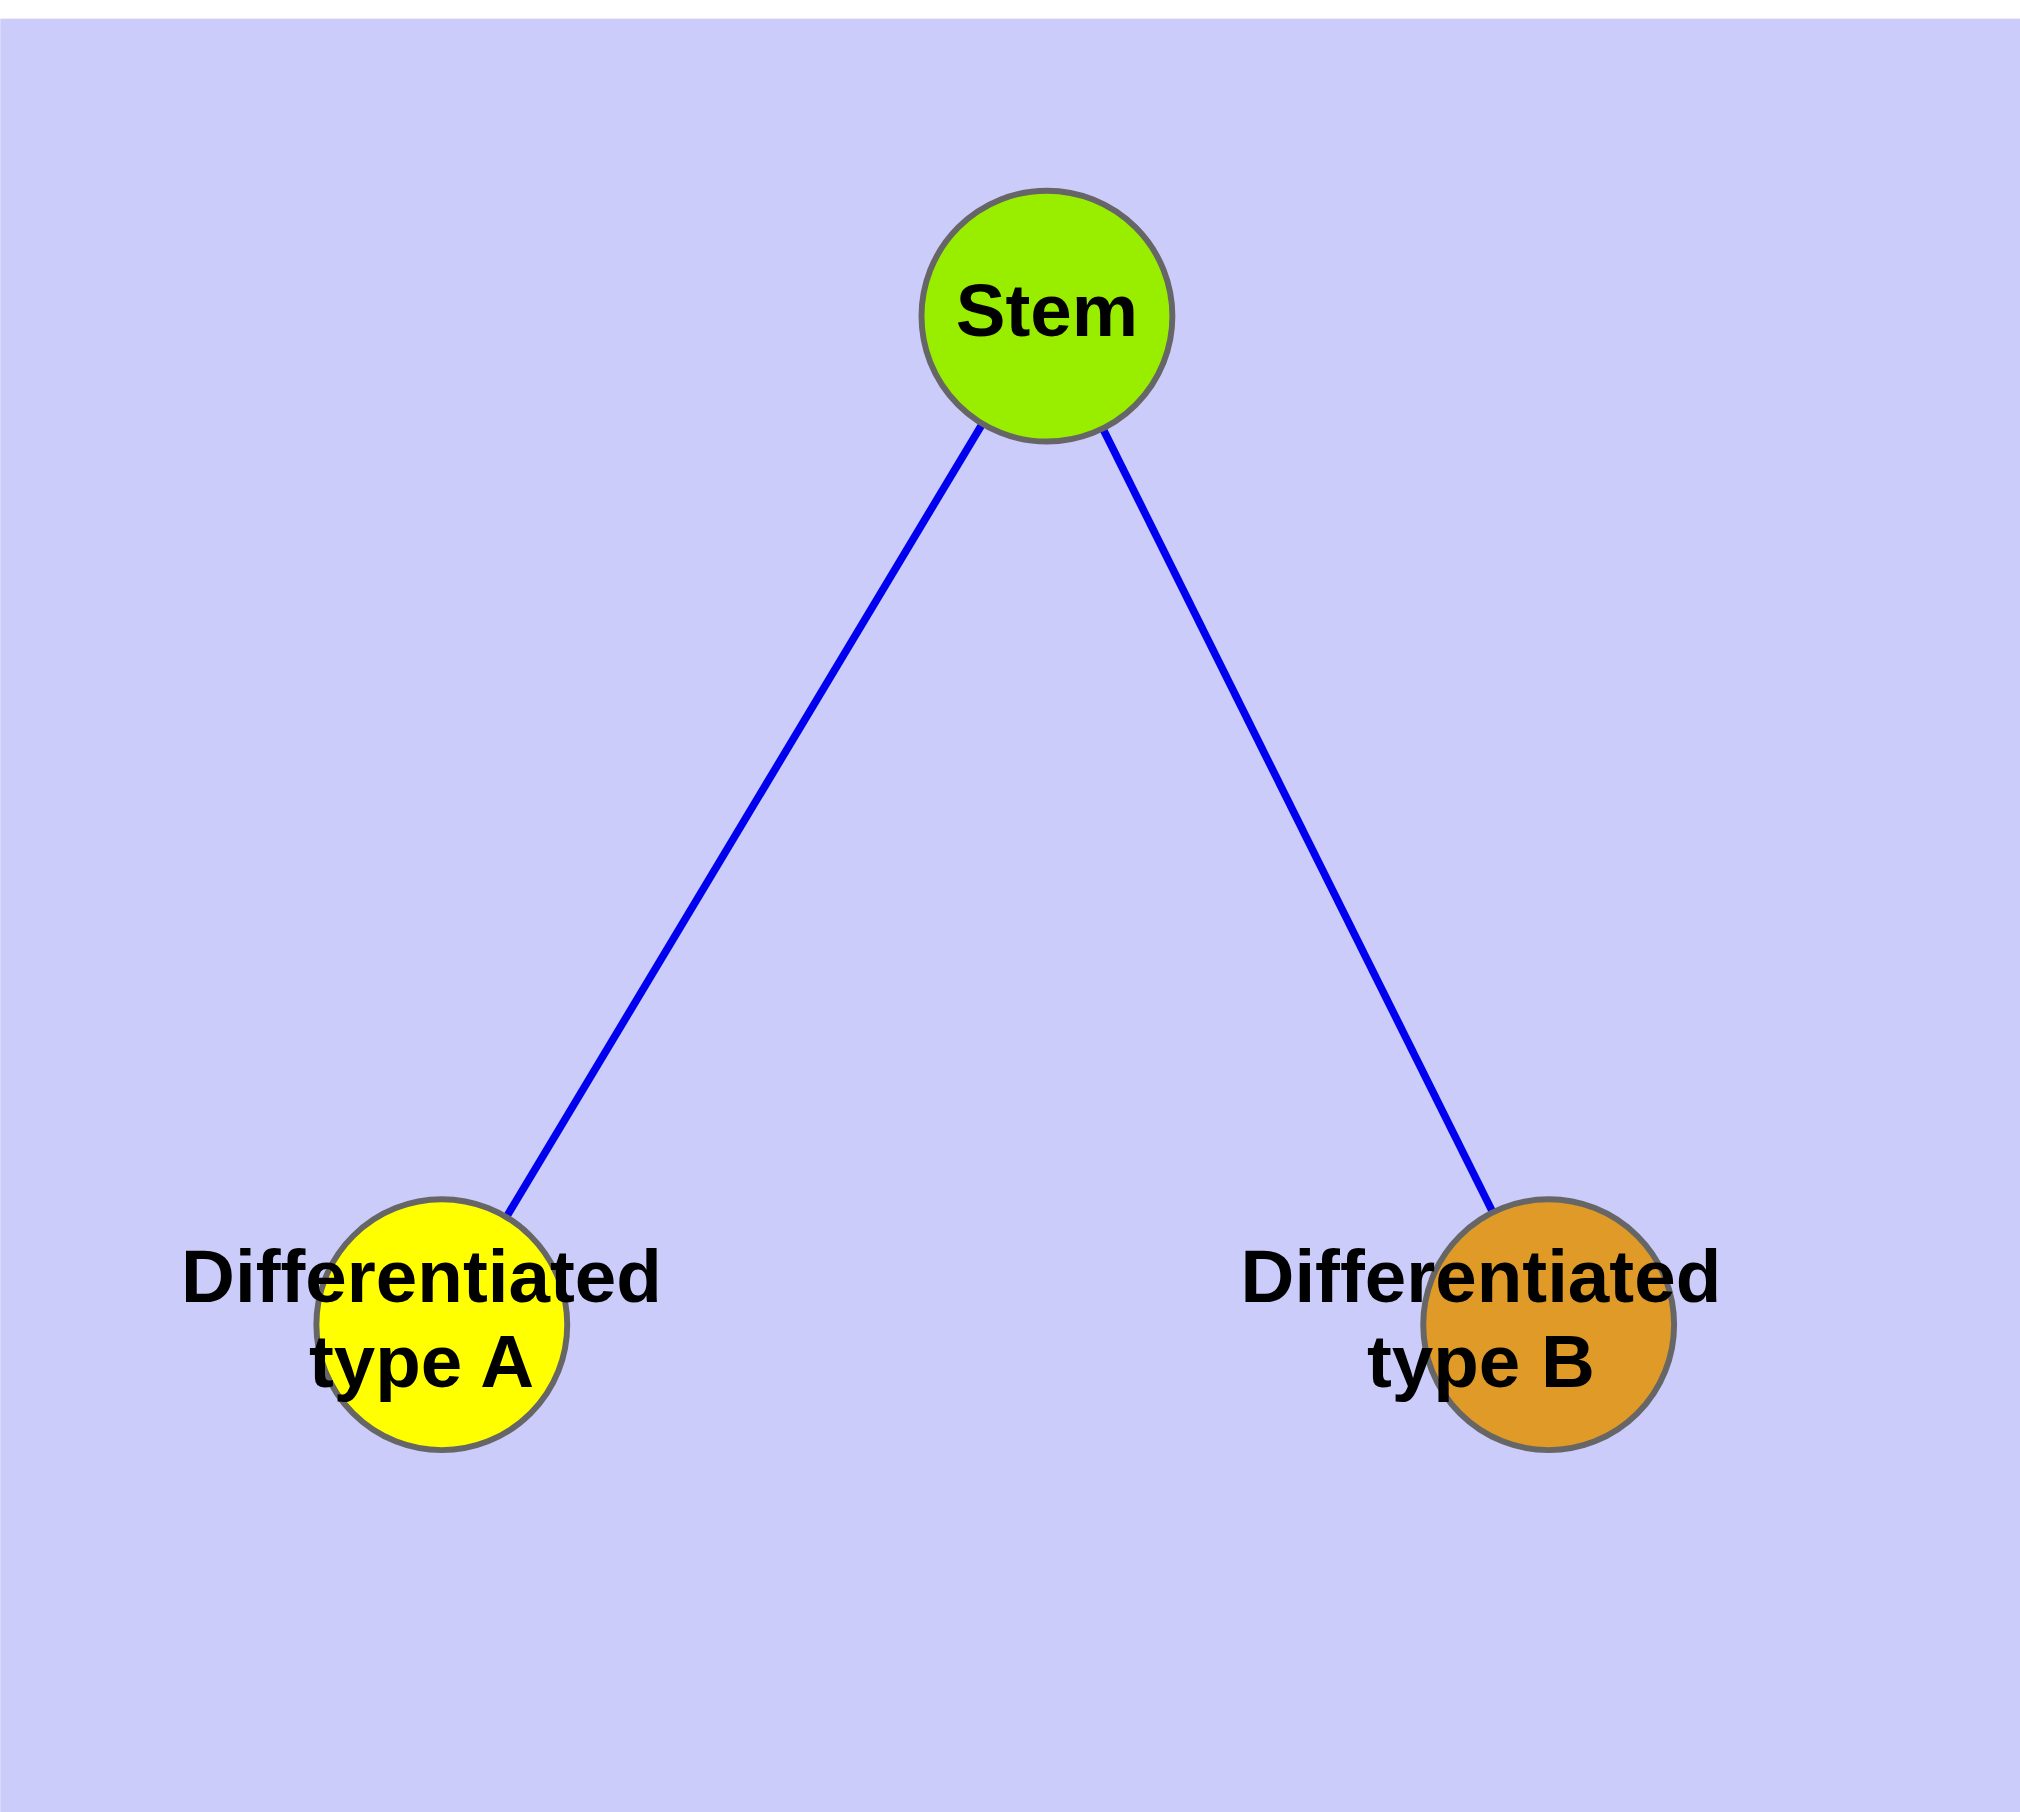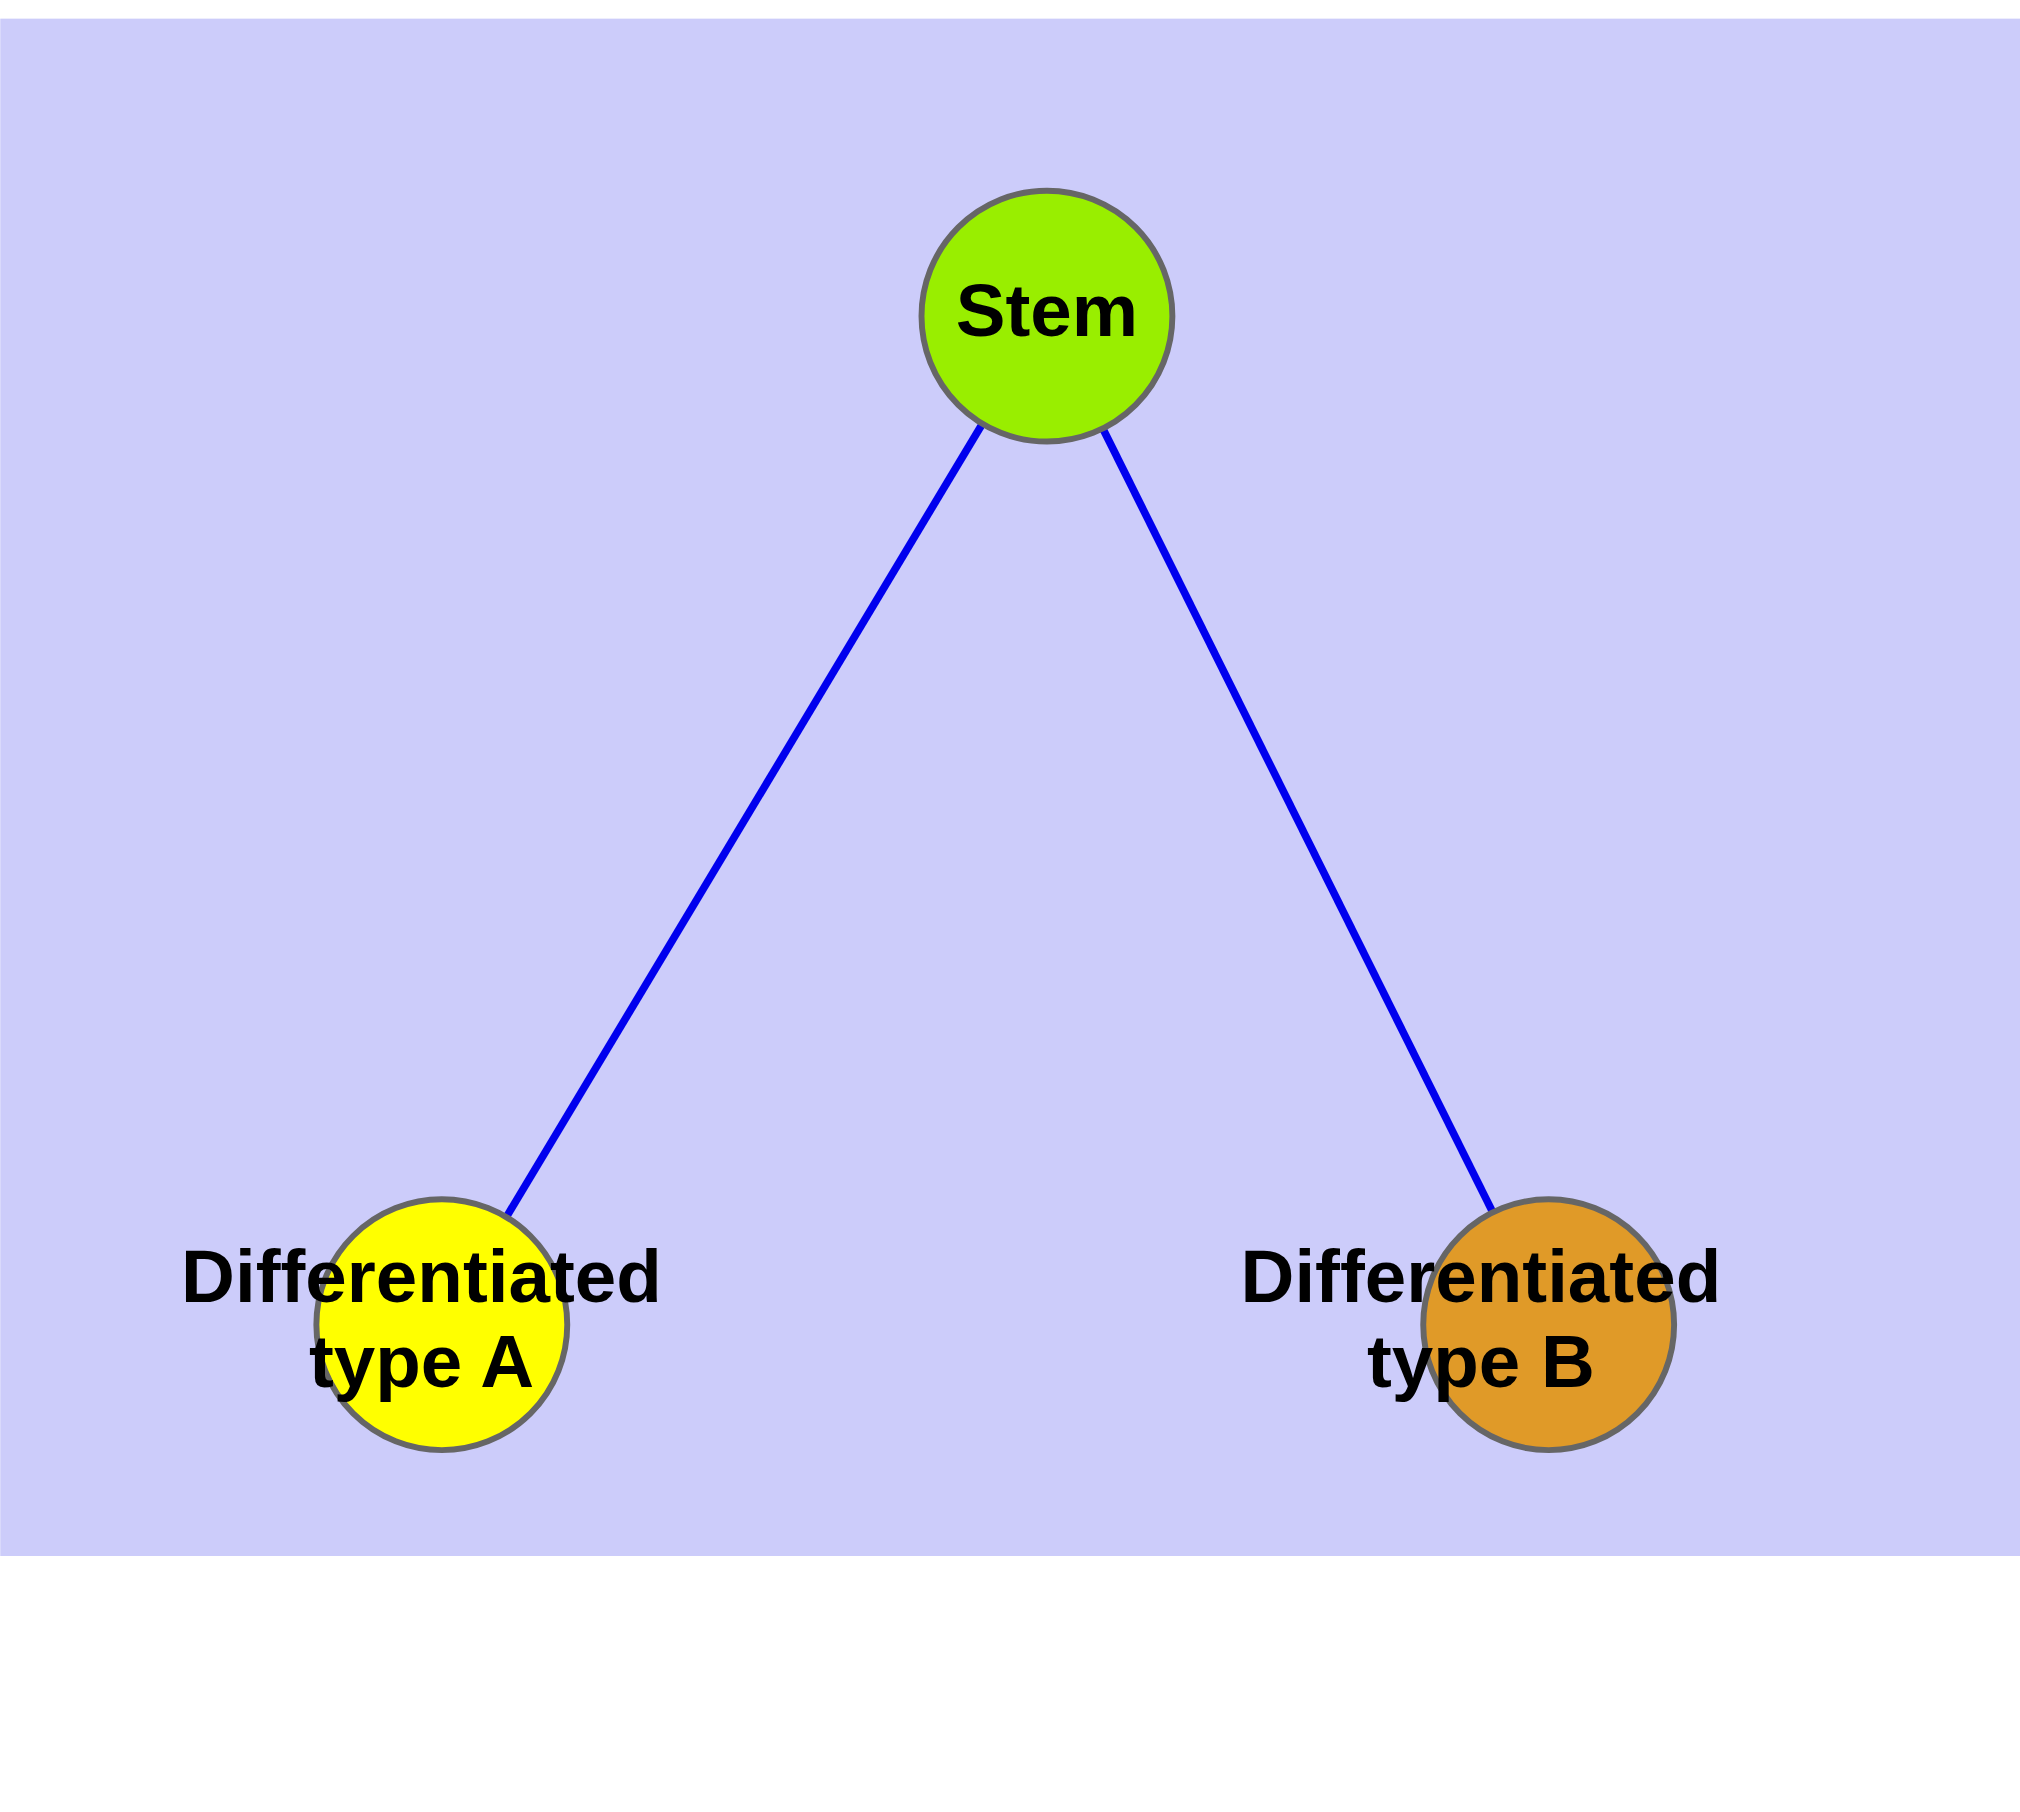--- a/index.html
+++ b/index.html
@@ -30,21 +30,21 @@
     dominant-baseline: middle;
     text-anchor: middle;
   }
   .edge-line {
     stroke-linecap: butt;
   }
 </style>
 </head>
 <body>
 
-<div id="canvas" style="width: 2021px; height: 1556px; background: rgb(255, 255, 255);">
+<div id="canvas" style="width: 2021px; height: 1812px; background: rgb(255, 255, 255);">
   <svg id="graph-svg" viewBox="0 0 2384 2138" xmlns="http://www.w3.org/2000/svg">
     <rect id="bg-rect" x="0" y="22" width="2384" height="2116" fill="#ccccfa"></rect>
     <g id="edges-layer">
         <line x1="1158.854628196726" y1="499.9089530054565" x2="597.145371803274" y2="1436.0910469945434" stroke="#0000ee" stroke-width="9" class="edge-line"></line>
         <line x1="1300.9202330650464" y1="505.5085766003467" x2="1761.0797669349536" y2="1430.4914233996533" stroke="#0000ee" stroke-width="9" class="edge-line"></line>
       </g>
     <g id="nodes-layer">
         <g>
           <circle cx="1235" cy="373" r="148" fill="#99ee00" stroke="#666666" stroke-width="7"></circle>
         </g>

